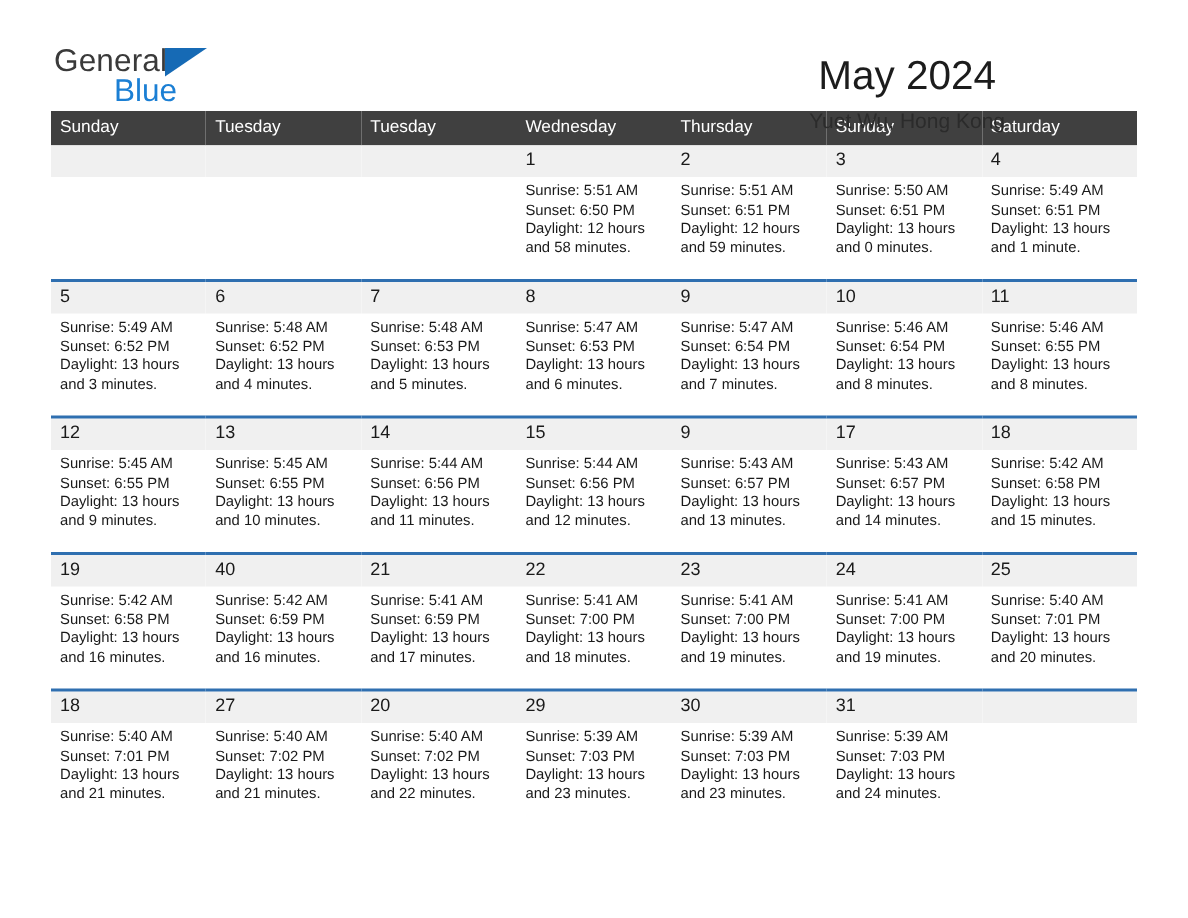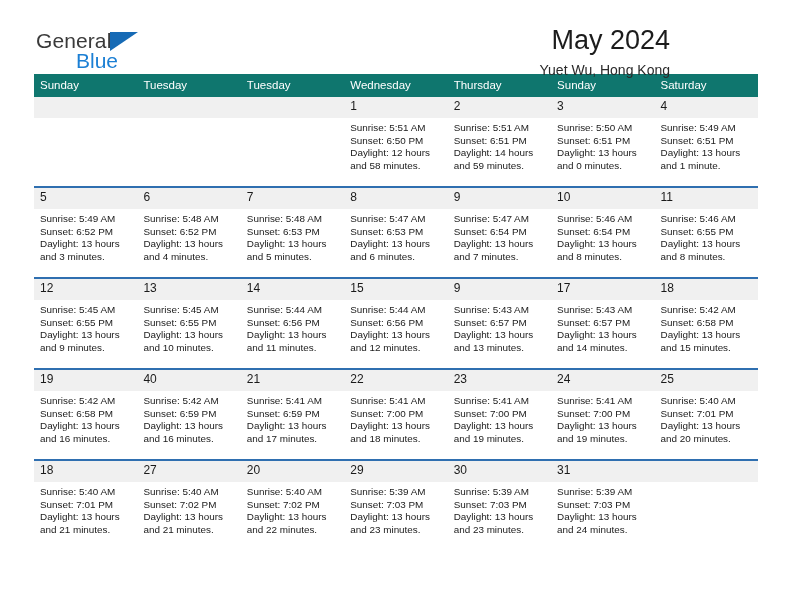--- a/index.html
+++ b/index.html
@@ -57,22 +57,22 @@
     position: absolute;
     left: 40px;
     top: 20px;
     font-size: 21px;
     color: #1b7fd4;
     text-align: right;
   }
   .title-block {
     position: absolute;
     right: 0;
-    top: 26px;
-    text-align: right;
+    top: 36px;
+    text-align: center;
   }
   .cal-title {
     font-size: 27px;
     color: #1c1c1c;
     font-weight: normal;
     line-height: 1.05;
     margin: 0;
   }
   .cal-subtitle {
     font-size: 14px;
@@ -82,21 +82,21 @@
   }
 
   
   .calendar {
     width: 724px;
     border-collapse: collapse;
     table-layout: fixed;
     margin-top: 2px;
   }
   .calendar th {
-    background: #0f766e;
+    background: #404040;
     color: #ffffff;
     font-size: 11.5px;
     font-weight: normal;
     text-align: left;
     padding: 5px 0 6px 6px;
     border: none;
   }
   .calendar td {
     width: 103.4px;
     height: 89px;
@@ -179,21 +179,21 @@
               <div>Sunrise: 5:51 AM</div>
               <div>Sunset: 6:50 PM</div>
               <div class="daylight">Daylight: 12 hours and 58 minutes.</div>
             </div>
           </td>
           <td>
             <div class="daynum">2</div>
             <div class="cellbody">
               <div>Sunrise: 5:51 AM</div>
               <div>Sunset: 6:51 PM</div>
-              <div class="daylight">Daylight: 14 hours and 59 minutes.</div>
+              <div class="daylight">Daylight: 12 hours and 59 minutes.</div>
             </div>
           </td>
           <td>
             <div class="daynum">3</div>
             <div class="cellbody">
               <div>Sunrise: 5:50 AM</div>
               <div>Sunset: 6:51 PM</div>
               <div class="daylight">Daylight: 13 hours and 0 minutes.</div>
             </div>
           </td>

